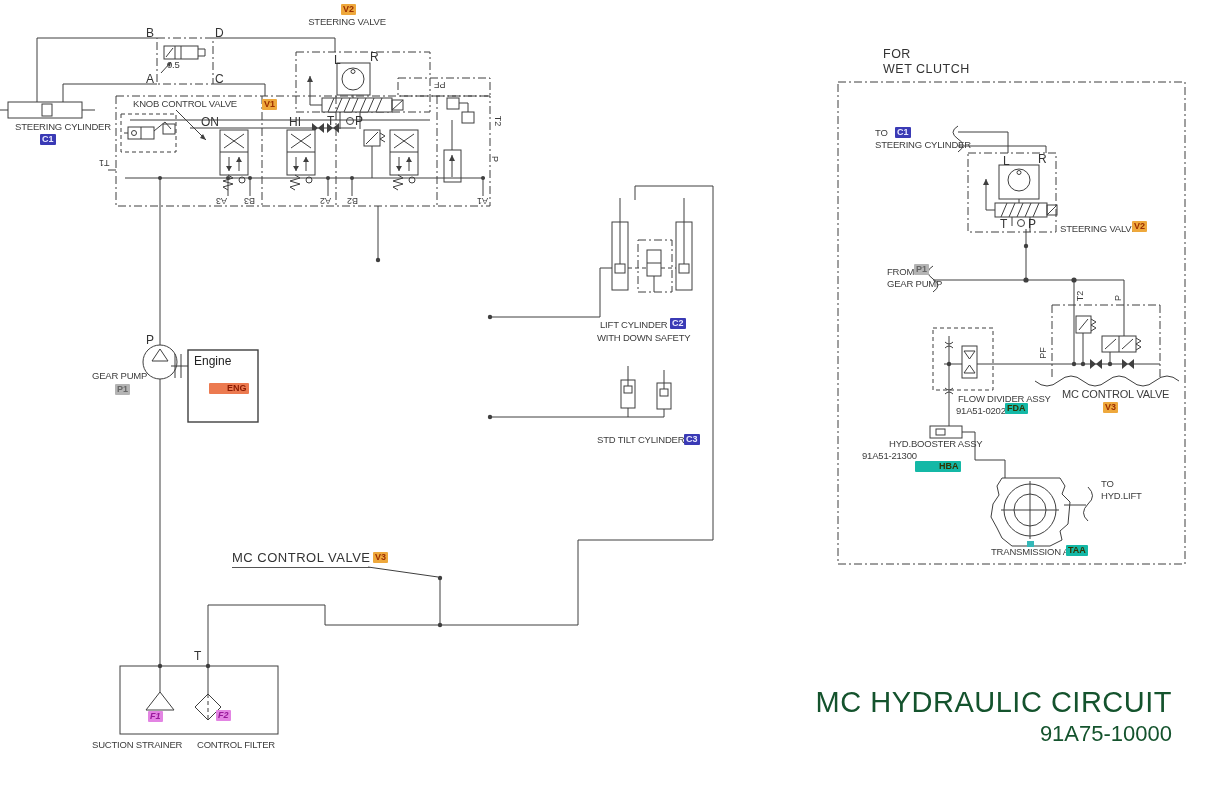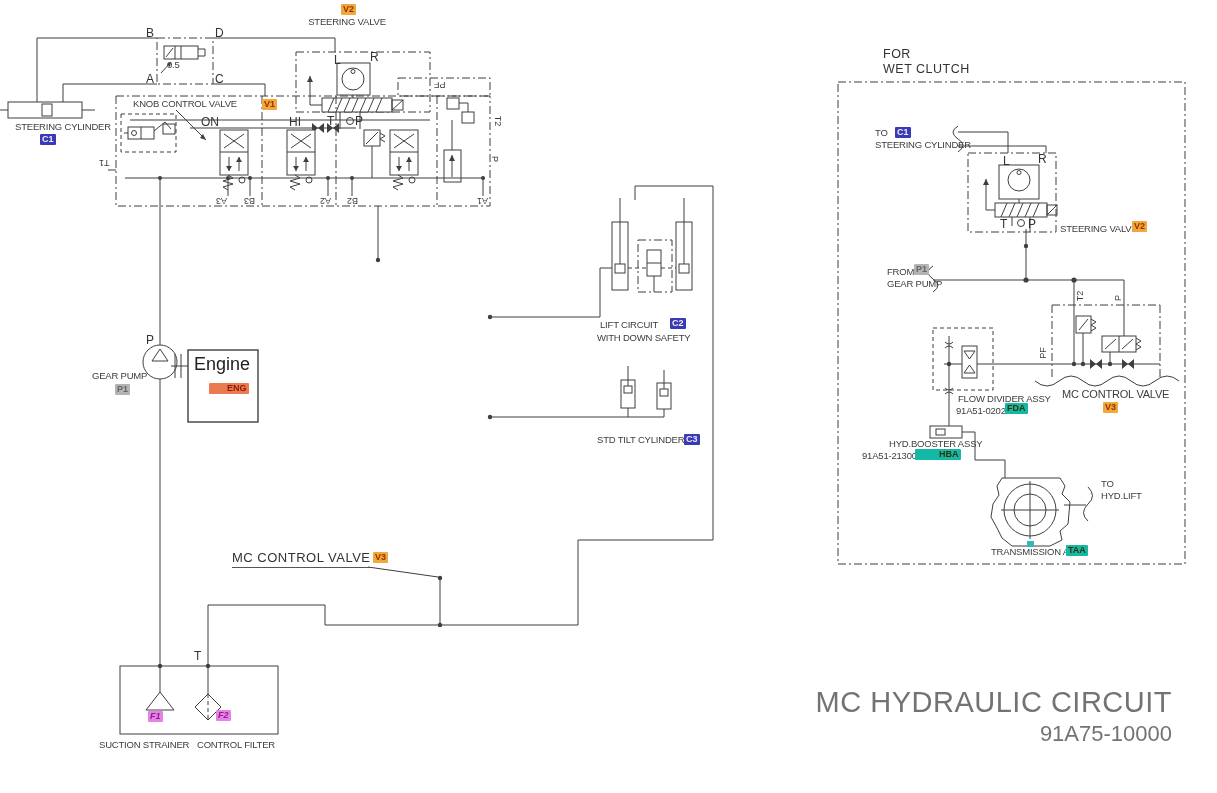--- a/index.html
+++ b/index.html
@@ -17,22 +17,22 @@
   .rotm90{transform:rotate(-90deg);transform-origin:center;}
   .badge{position:absolute;font-size:9px;font-weight:bold;padding:0 2px;line-height:11px;border-radius:1px;white-space:nowrap;}
   .b-blue{background:#3a3ab5;color:#eaeaff;}
   .b-orange{background:#eea83c;color:#9c2f00;}
   .b-red{background:#ec7a50;color:#8a1a00;padding-left:18px;}
   .b-gray{background:#b4b4b4;color:#666666;}
   .b-magenta{background:#e384e3;color:#99199b;font-style:italic;}
   .b-olive{background:#14b8a6;color:#333300;}
   .mc-lbl{position:absolute;font-size:13px;color:#333;letter-spacing:0.5px;border-bottom:1px solid #555;padding-bottom:2px;white-space:nowrap;}
   .hd{position:absolute;font-size:12.5px;color:#333;letter-spacing:0.5px;white-space:nowrap;margin-left:37px;}
-  .engine-lbl{position:absolute;font-size:18px;color:#222;white-space:nowrap;}
-  .title-wrap{position:absolute;left:810px;top:686px;width:362px;text-align:right;color:#737373;}
+  .engine-lbl{position:absolute;font-size:12px;color:#222;white-space:nowrap;}
+  .title-wrap{position:absolute;left:810px;top:686px;width:362px;text-align:right;color:#14532d;}
   .title-main{font-size:29px;letter-spacing:0.5px;}
   .title-num{font-size:22px;margin-top:2px;}
   .mid{font-size:11px;}
 </style>
 </head>
 <body>
 
 <div class="stage">
 
 <svg width="1217" height="793" viewBox="0 0 1217 793">
@@ -375,34 +375,34 @@
 <span class="port-sm rot90" style="left:492px;top:154px;">P</span>
 <span class="port-sm rot180" style="left:434px;top:80px;">PF</span>
 
 <span class="lbl" style="left:92px;top:371px;">GEAR PUMP</span>
 <span class="badge b-gray" style="left:115px;top:384px;">P1</span>
 <span class="port" style="left:146px;top:333px;">P</span>
 
 <span class="engine-lbl" style="left:194px;top:354px;">Engine</span>
 <span class="badge b-red" style="left:209px;top:383px;">ENG</span>
 
-<span class="lbl" style="left:600px;top:320px;">LIFT CIRCUIT</span>
+<span class="lbl" style="left:600px;top:320px;">LIFT CYLINDER</span>
 <span class="badge b-blue" style="left:670px;top:318px;">C2</span>
 <span class="lbl" style="left:597px;top:333px;">WITH DOWN SAFETY</span>
 
 <span class="lbl" style="left:597px;top:435px;">STD TILT CYLINDER</span>
 <span class="badge b-blue" style="left:684px;top:434px;">C3</span>
 
 <span class="mc-lbl" style="left:232px;top:550px;">MC CONTROL VALVE</span>
 <span class="badge b-orange" style="left:373px;top:552px;">V3</span>
 
 <span class="port" style="left:194px;top:649px;">T</span>
 <span class="badge b-magenta" style="left:148px;top:711px;">F1</span>
 <span class="badge b-magenta" style="left:216px;top:710px;">F2</span>
-<span class="lbl" style="left:99px;top:740px;">SUCTION STRAINER</span>
+<span class="lbl" style="left:92px;top:740px;">SUCTION STRAINER</span>
 <span class="lbl" style="left:197px;top:740px;">CONTROL FILTER</span>
 
 <span class="hd" style="left:846px;top:47px;">FOR</span>
 <span class="hd" style="left:846px;top:62px;">WET CLUTCH</span>
 
 <span class="lbl" style="left:875px;top:128px;">TO</span>
 <span class="badge b-blue" style="left:895px;top:127px;">C1</span>
 <span class="lbl" style="left:875px;top:140px;">STEERING CYLINDER</span>
 
 <span class="port" style="left:1003px;top:154px;">L</span>
@@ -422,21 +422,21 @@
 
 <span class="lbl" style="left:958px;top:394px;">FLOW DIVIDER ASSY</span>
 <span class="lbl" style="left:956px;top:406px;">91A51-02020</span>
 <span class="badge b-olive" style="left:1005px;top:403px;">FDA</span>
 
 <span class="lbl mid" style="left:1062px;top:388px;">MC CONTROL VALVE</span>
 <span class="badge b-orange" style="left:1103px;top:402px;">V3</span>
 
 <span class="lbl" style="left:862px;top:439px;margin-left:27px;">HYD.BOOSTER ASSY</span>
 <span class="lbl" style="left:862px;top:451px;">91A51-21300</span>
-<span class="badge b-olive" style="left:915px;top:449px;padding-left:24px;">HBA</span>
+<span class="badge b-olive" style="left:915px;top:461px;padding-left:24px;">HBA</span>
 
 <span class="lbl" style="left:1101px;top:479px;">TO</span>
 <span class="lbl" style="left:1101px;top:491px;">HYD.LIFT</span>
 
 <span class="lbl" style="left:991px;top:547px;">TRANSMISSION ASSY</span>
 <span class="badge b-olive" style="left:1066px;top:545px;">TAA</span>
 
 <div class="title-wrap">
   <div class="title-main">MC HYDRAULIC CIRCUIT</div>
   <div class="title-num">91A75-10000</div>

